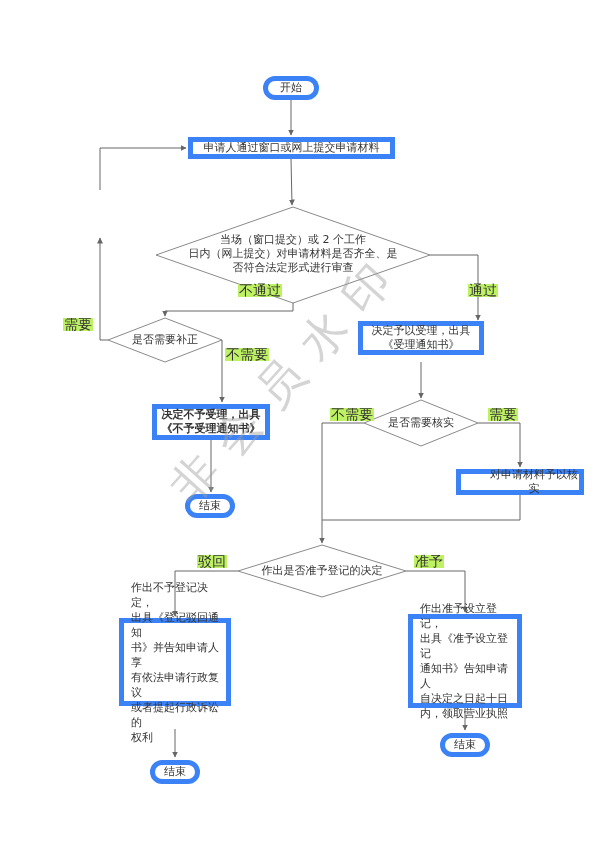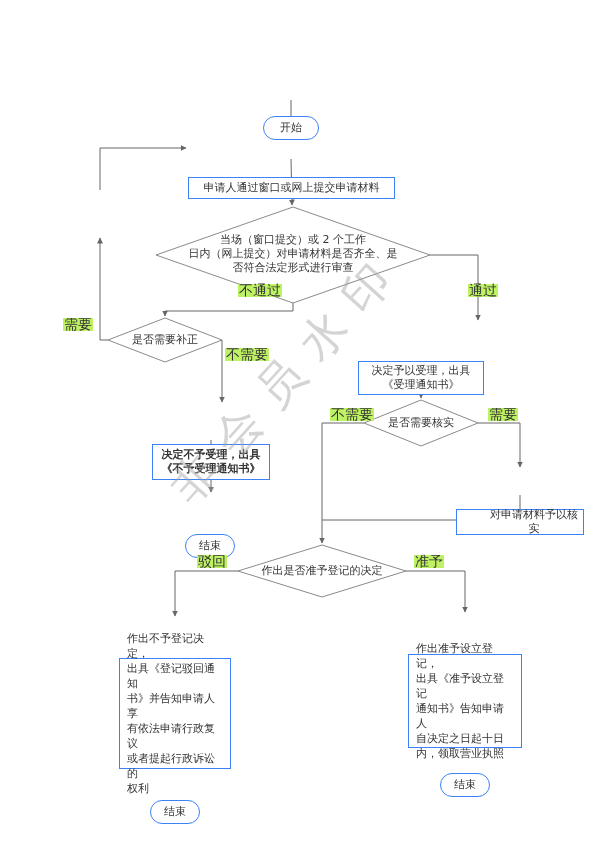--- a/index.html
+++ b/index.html
@@ -2,23 +2,23 @@
 <html><head>
 <meta charset="utf-8">
 <style>
   html,body{margin:0;padding:0;background:#fff;}
   #canvas{
     position:relative;width:605px;height:856px;background:#ffffff;overflow:hidden;
     font-family:"DejaVu Sans",sans-serif;
   }
   #connectors{position:absolute;left:0;top:0;z-index:1;}
   .node{
-    position:absolute;box-sizing:border-box;background:#fff;border:1px solid #3b82f6;
+    position:absolute;box-sizing:border-box;background:#fff;border:5px solid #3b82f6;
     color:#333;font-size:11px;line-height:14px;display:flex;align-items:center;justify-content:center;
-    text-align:center;white-space:pre-line;z-index:2;margin-top:40px;
+    text-align:center;white-space:pre-line;z-index:2;
   }
   .stadium{border-radius:12px;}
   .left-text{text-align:left;justify-content:flex-start;padding:4px 7px;line-height:15px;}
   .dtext{
     position:absolute;font-size:11px;line-height:14px;color:#333;text-align:center;
     white-space:pre-line;z-index:2;
   }
   .elabel{
     position:absolute;font-size:14px;line-height:13px;color:#333;background:#bef264;
     padding:0 1px;z-index:3;white-space:nowrap;
@@ -82,21 +82,21 @@
 
   <div class="node" style="left:358px;top:321px;width:126px;height:34px;">决定予以受理，出具
 《受理通知书》</div>
 
   <div class="dtext" style="left:364px;top:416px;width:114px;">是否需要核实</div>
 
   <div class="node" style="left:456px;top:469px;width:128px;height:26px;padding-left:28px;">对申请材料予以核实</div>
 
   <div class="dtext" style="left:240px;top:564px;width:164px;">作出是否准予登记的决定</div>
 
-  <div class="node left-text" style="left:119px;top:618px;width:112px;height:111px;">作出不予登记决定，
+  <div class="node left-text" style="left:119px;top:618px;width:112px;height:88px;">作出不予登记决定，
 出具《登记驳回通知
 书》并告知申请人享
 有依法申请行政复议
 或者提起行政诉讼的
 权利</div>
 
   <div class="node stadium" style="left:150px;top:760px;width:50px;height:24px;">结束</div>
 
   <div class="node left-text" style="left:408px;top:614px;width:114px;height:94px;">作出准予设立登记，
 出具《准予设立登记

